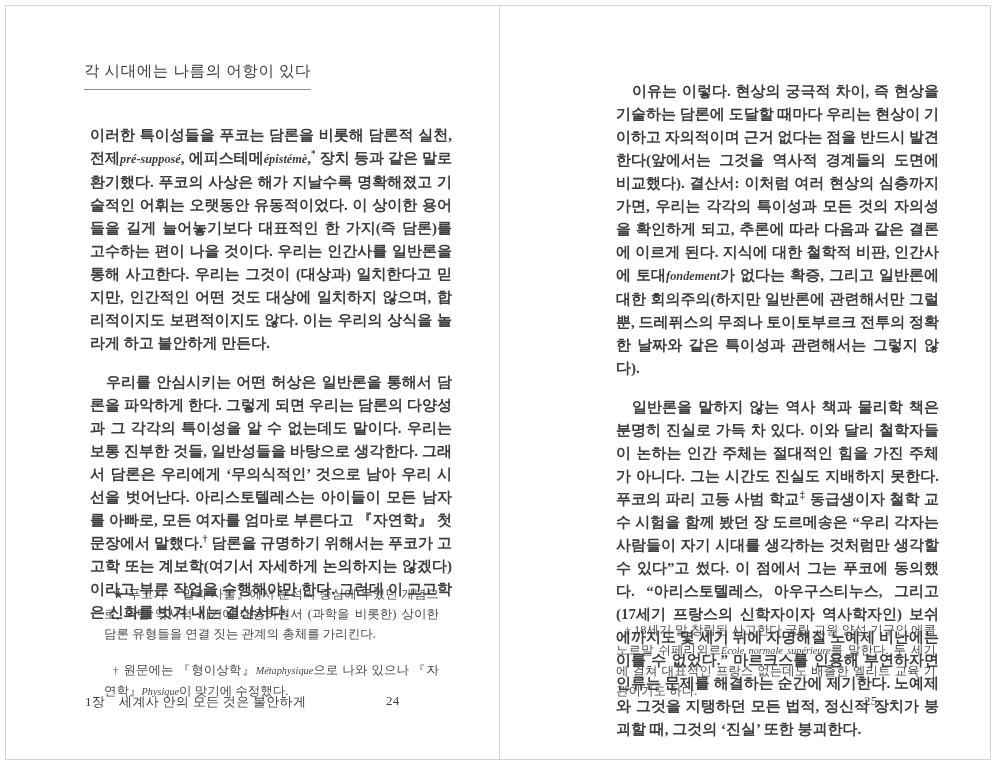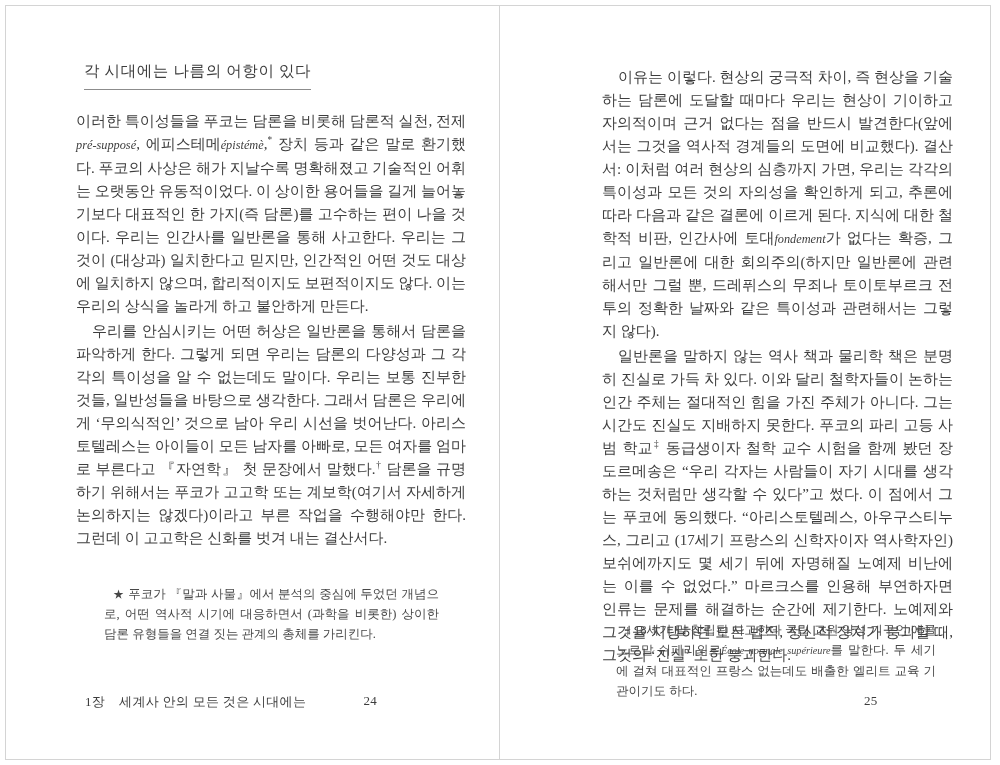--- a/index.html
+++ b/index.html
@@ -39,21 +39,21 @@
     padding-bottom: 7px;
     white-space: nowrap;
   }
   .body {
     position: absolute;
     font-size: 15px;
     line-height: 23px;
     text-align: justify;
     color: var(--text-color, #3d3d3d);
   }
-  .body p { margin: 2px; }
+  .body p { margin: 16px; font-weight: bold; }
   .body p.indent { text-indent: 16px; }
   #body-left  { left: 74px;  top: 108px; width: 394px; }
   #body-right { left: 600px; top: 64px;  width: 355px; }
   .footnotes {
     position: absolute;
     font-size: 12.5px;
     line-height: 20px;
     text-align: justify;
     color: var(--muted-text-color, #474747);
   }
@@ -66,44 +66,45 @@
   .footer-text {
     position: absolute;
     top: 693px;
     font-size: 13px;
     letter-spacing: 0.3px;
     color: var(--text-color, #3d3d3d);
     white-space: nowrap;
   }
   #footer-left-chapter { left: 85px; }
   #footer-left-chapter .chapter-title { margin-left: 14px; }
-  #page-num-left  { left: 353px; width: 24px; text-align: right; }
+  #page-num-left  { left: 386px; width: 24px; text-align: left; }
   #page-num-right { left: 864px; width: 24px; text-align: left; }
 </style>
 </head>
 <body>
 
 <div class="spread">
 
   <div class="frame"></div>
   <div class="gutter"></div>
 
   <div class="heading">각 시대에는 나름의 어항이 있다</div>
 
   <div class="body" id="body-left">
     <p><span class="seg-normal">이러한 특이성들을 푸코는 담론을 비롯해 담론적 실천, 전제</span><span class="seg-latin">pré-supposé</span><span class="seg-normal">, 에피스테메</span><span class="seg-latin">épistémè</span><span class="seg-normal">,</span><span class="seg-sup">*</span><span class="seg-normal"> 장치 등과 같은 말로 환기했다. 푸코의 사상은 해가 지날수록 명확해졌고 기술적인 어휘는 오랫동안 유동적이었다. 이 상이한 용어들을 길게 늘어놓기보다 대표적인 한 가지(즉 담론)를 고수하는 편이 나을 것이다. 우리는 인간사를 일반론을 통해 사고한다. 우리는 그것이 (대상과) 일치한다고 믿지만, 인간적인 어떤 것도 대상에 일치하지 않으며, 합리적이지도 보편적이지도 않다. 이는 우리의 상식을 놀라게 하고 불안하게 만든다.</span></p>
     <p class="indent"><span class="seg-normal">우리를 안심시키는 어떤 허상은 일반론을 통해서 담론을 파악하게 한다. 그렇게 되면 우리는 담론의 다양성과 그 각각의 특이성을 알 수 없는데도 말이다. 우리는 보통 진부한 것들, 일반성들을 바탕으로 생각한다. 그래서 담론은 우리에게 ‘무의식적인’ 것으로 남아 우리 시선을 벗어난다. 아리스토텔레스는 아이들이 모든 남자를 아빠로, 모든 여자를 엄마로 부른다고 『자연학』 첫 문장에서 말했다.</span><span class="seg-sup">†</span><span class="seg-normal"> 담론을 규명하기 위해서는 푸코가 고고학 또는 계보학(여기서 자세하게 논의하지는 않겠다)이라고 부른 작업을 수행해야만 한다. 그런데 이 고고학은 신화를 벗겨 내는 결산서다.</span></p>
   </div>
 
   <div class="footnotes" id="footnotes-left">
     <p><span class="seg-marker">★</span><span class="seg-normal">  푸코가 『말과 사물』에서 분석의 중심에 두었던 개념으로, 어떤 역사적 시기에 대응하면서 (과학을 비롯한) 상이한 담론 유형들을 연결 짓는 관계의 총체를 가리킨다.</span></p>
+    <p><span class="seg-marker">†</span><span class="seg-normal">  원문에는 『형이상학』</span><span class="seg-latin">Métaphysique</span><span class="seg-normal">으로 나와 있으나 『자연학』</span><span class="seg-latin">Physique</span><span class="seg-normal">이 맞기에 수정했다.</span></p>
   </div>
 
   <div class="footer-text" id="footer-left-chapter">
-    <span class="chapter-label">1장</span><span class="chapter-title">세계사 안의 모든 것은 시대에는</span>
+    <span class="chapter-label">1장</span><span class="chapter-title">세계사 안의 모든 것은 불안하게</span>
   </div>
   <div class="footer-text" id="page-num-left">24</div>
 
   <div class="body" id="body-right">
     <p class="indent"><span class="seg-normal">이유는 이렇다. 현상의 궁극적 차이, 즉 현상을 기술하는 담론에 도달할 때마다 우리는 현상이 기이하고 자의적이며 근거 없다는 점을 반드시 발견한다(앞에서는 그것을 역사적 경계들의 도면에 비교했다). 결산서: 이처럼 여러 현상의 심층까지 가면, 우리는 각각의 특이성과 모든 것의 자의성을 확인하게 되고, 추론에 따라 다음과 같은 결론에 이르게 된다. 지식에 대한 철학적 비판, 인간사에 토대</span><span class="seg-latin">fondement</span><span class="seg-normal">가 없다는 확증, 그리고 일반론에 대한 회의주의(하지만 일반론에 관련해서만 그럴 뿐, 드레퓌스의 무죄나 토이토부르크 전투의 정확한 날짜와 같은 특이성과 관련해서는 그렇지 않다).</span></p>
     <p class="indent"><span class="seg-normal">일반론을 말하지 않는 역사 책과 물리학 책은 분명히 진실로 가득 차 있다. 이와 달리 철학자들이 논하는 인간 주체는 절대적인 힘을 가진 주체가 아니다. 그는 시간도 진실도 지배하지 못한다. 푸코의 파리 고등 사범 학교</span><span class="seg-sup">‡</span><span class="seg-normal"> 동급생이자 철학 교수 시험을 함께 봤던 장 도르메송은 “우리 각자는 사람들이 자기 시대를 생각하는 것처럼만 생각할 수 있다”고 썼다. 이 점에서 그는 푸코에 동의했다. “아리스토텔레스, 아우구스티누스, 그리고 (17세기 프랑스의 신학자이자 역사학자인) 보쉬에까지도 몇 세기 뒤에 자명해질 노예제 비난에는 이를 수 없었다.” 마르크스를 인용해 부연하자면 인류는 문제를 해결하는 순간에 제기한다. 노예제와 그것을 지탱하던 모든 법적, 정신적 장치가 붕괴할 때, 그것의 ‘진실’ 또한 붕괴한다.</span></p>
   </div>
 
   <div class="footnotes" id="footnotes-right">
     <p><span class="seg-marker">‡</span><span class="seg-normal">  18세기 말 창립된 사고한다 국립 교원 양성 기구인 에콜 노르말 쉬페리외르</span><span class="seg-latin">École normale supérieure</span><span class="seg-normal">를 말한다. 두 세기에 걸쳐 대표적인 프랑스 없는데도 배출한 엘리트 교육 기관이기도 하다.</span></p>

